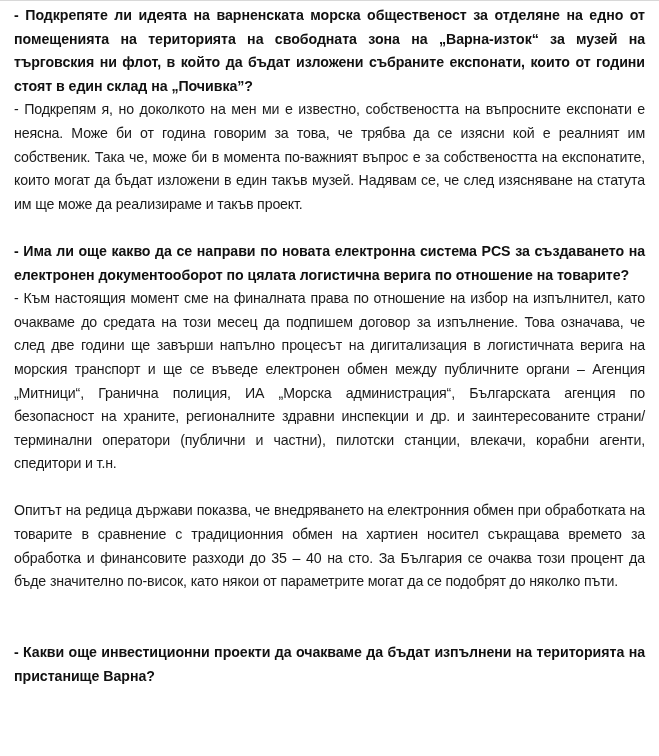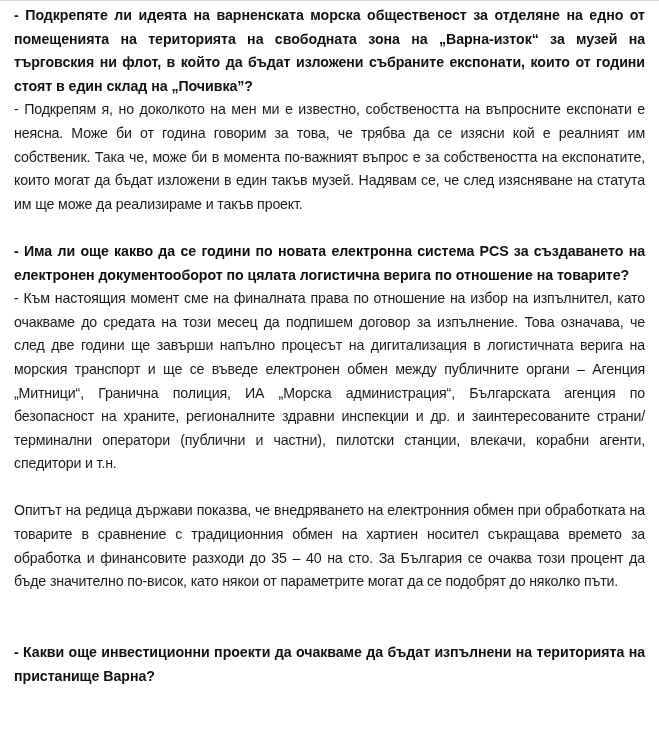--- a/index.html
+++ b/index.html
@@ -22,21 +22,21 @@
   .gap { height: 23.6px; }
 </style>
 </head>
 <body>
 
 <div class="article">
   <p class="q">- Подкрепяте ли идеята на варненската морска общественост за отделяне на едно от помещенията на територията на свободната зона на „Варна-изток“ за музей на търговския ни флот, в който да бъдат изложени събраните експонати, които от години стоят в един склад на „Почивка”?</p>
   <p>- Подкрепям я, но доколкото на мен ми е известно, собствеността на въпросните експонати е неясна. Може би от година говорим за това, че трябва да се изясни кой е реалният им собственик. Така че, може би в момента по-важният  въпрос е за собствеността на експонатите, които могат да бъдат изложени в един такъв музей. Надявам се, че след изясняване на статута им ще може да реализираме и такъв проект.</p>
   <div class="gap"></div>
 
-  <p class="q">- Има ли още какво да се години по новата електронна система PCS за създаването на електронен документооборот по цялата логистична верига по отношение на товарите?</p>
+  <p class="q">- Има ли още какво да се направи по новата електронна система PCS за създаването на електронен документооборот по цялата логистична верига по отношение на товарите?</p>
   <p>- Към настоящия момент сме на финалната права по отношение на  избор на изпълнител, като очакваме до средата на този месец да подпишем договор за изпълнение. Това означава, че след две години ще завърши напълно процесът на дигитализация в логистичната верига на морския транспорт и ще се въведе електронен обмен между публичните  органи – Агенция „Митници“, Гранична полиция, ИА „Морска администрация“, Българската агенция по безопасност на храните, регионалните здравни инспекции и др. и заинтересованите страни/ терминални оператори (публични и частни), пилотски станции, влекачи, корабни агенти, спедитори и т.н.</p>
   <div class="gap"></div>
   <p>Опитът на редица държави показва, че внедряването на електронния обмен при обработката на товарите в сравнение с традиционния обмен на хартиен носител съкращава времето за обработка и финансовите разходи до 35 – 40 на сто. За България се очаква този процент да бъде значително по-висок, като някои от параметрите могат да се подобрят до няколко пъти.</p>
   <div class="gap"></div>
   <div class="gap"></div>
 
   <p class="q">- Какви още инвестиционни проекти да очакваме да бъдат изпълнени на територията на пристанище Варна?</p>
 
 </div>
 

